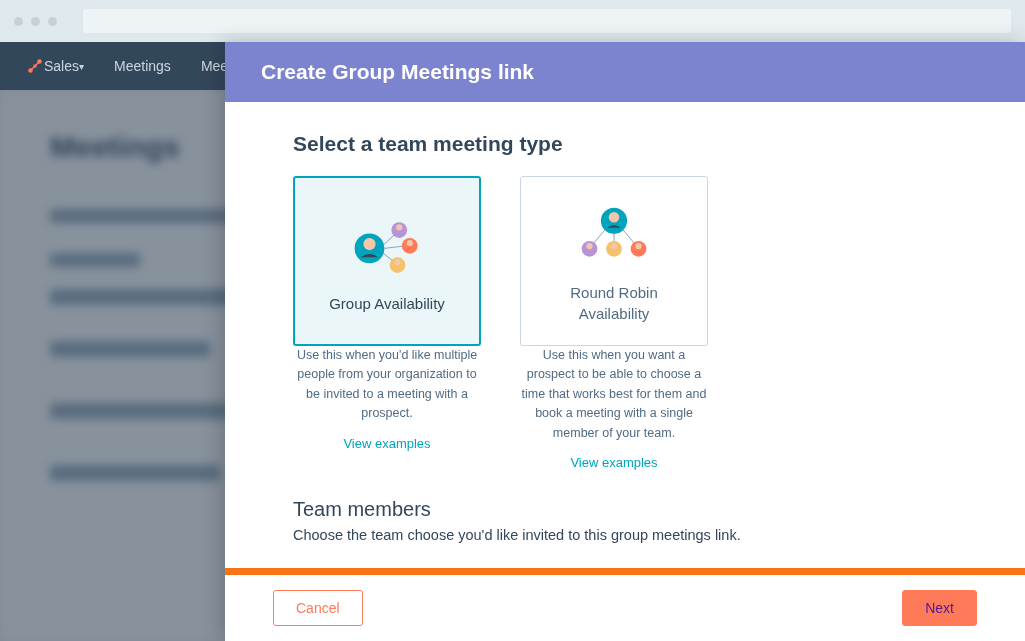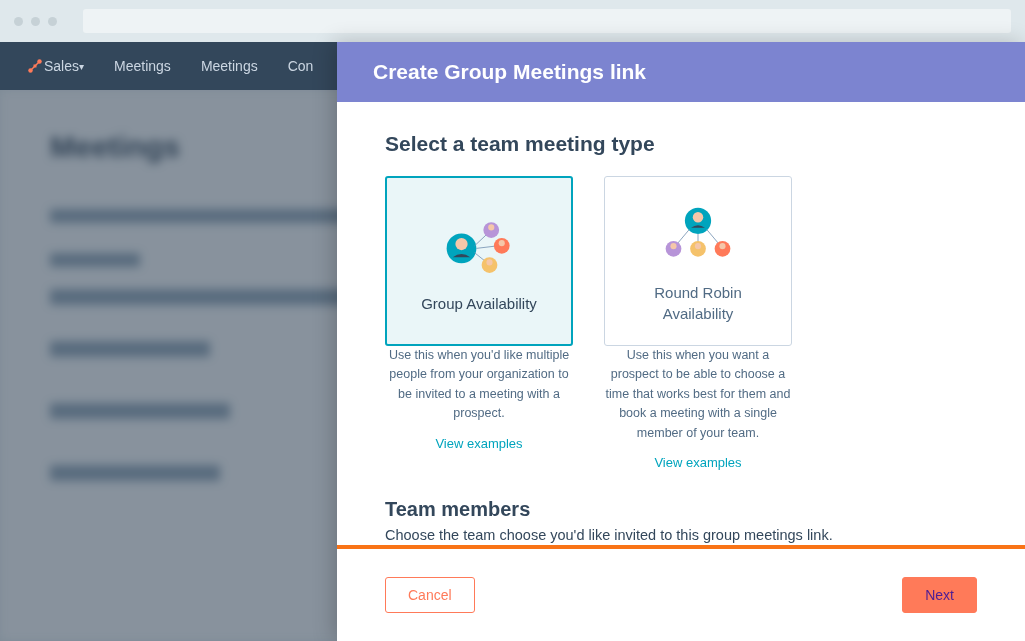--- a/index.html
+++ b/index.html
@@ -71,48 +71,48 @@
     }
     .overlay {
       position: absolute;
       top: 42px; left: 0; right: 0; bottom: 0;
       background: rgba(45, 62, 80, 0.55);
     }
     .panel {
       position: absolute;
       top: 42px;
       right: 0;
-      width: 688px;
+      width: 800px;
       bottom: 0;
       background: #fff;
       box-shadow: -4px 0 20px rgba(0,0,0,0.2);
       display: flex;
       flex-direction: column;
     }
     .panel-header {
       background: #7c84d0;
       color: #fff;
       font-size: 21px;
       font-weight: 600;
       padding: 18px 36px;
     }
     .panel-body {
       flex: 1;
       overflow: auto;
-      padding: 30px 48px 20px 48px;
+      padding: 30px 48px 20px 68px;
     }
     .section-title {
       font-size: 21px;
       font-weight: 700;
       color: #33475b;
       margin-bottom: 20px;
     }
     .type-row {
       display: flex;
-      gap: 31px;
+      gap: 39px;
       margin-bottom: 28px;
     }
     .type-col {
       width: 188px;
       display: flex;
       flex-direction: column;
       align-items: center;
     }
     .type-card {
       width: 188px;
@@ -148,32 +148,32 @@
     .view-examples {
       color: #00a4bd;
       font-size: 13px;
       font-weight: 500;
       margin-top: 12px;
       cursor: pointer;
       text-align: center;
     }
     .team-title {
       font-size: 20px;
-      font-weight: 700;
+      font-weight: 400;
       color: #33475b;
       margin-top: 12px;
       margin-bottom: 6px;
     }
     .team-sub {
       font-size: 14.5px;
       color: #33475b;
     }
     .panel-footer {
-      border-top: 4px solid #f97316;
-      padding: 28px 48px;
+      border-top: 7px solid #f97316;
+      padding: 15px 48px;
       display: flex;
       justify-content: space-between;
       align-items: center;
     }
     .btn {
       font-size: 14px;
       font-weight: 500;
       border-radius: 3px;
       padding: 9px 22px;
       cursor: pointer;

